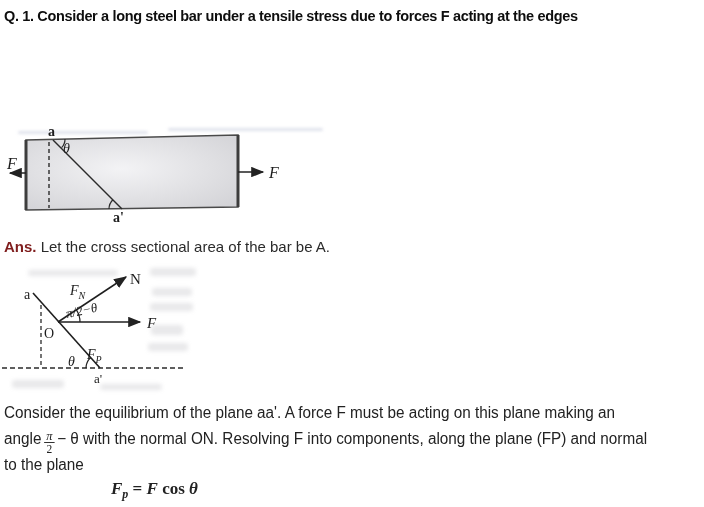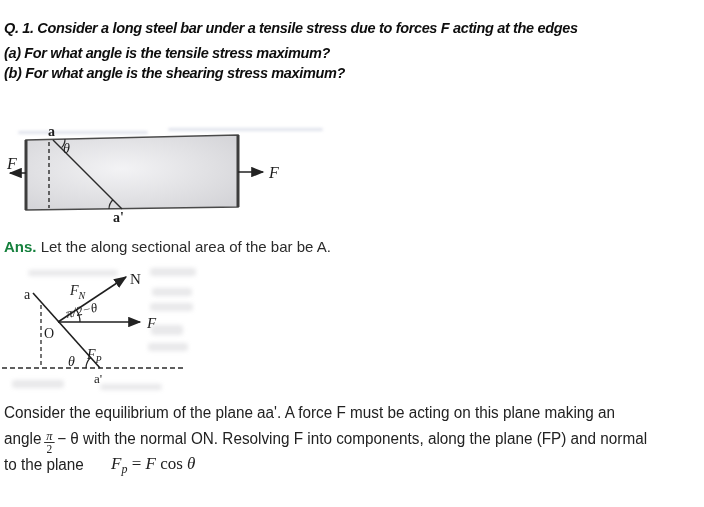--- a/index.html
+++ b/index.html
@@ -1,27 +1,27 @@
 <!DOCTYPE html>
 <html><head>
 <meta charset="utf-8">
 <style>
   html,body{margin:0;padding:0;background:#ffffff;}
   body{width:704px;height:507px;position:relative;overflow:hidden;
        font-family:"Liberation Sans",sans-serif;color:#1a1a1a;}
 
   
-  .question{position:absolute;left:4px;top:18px;width:700px;
+  .question{position:absolute;left:4px;top:6px;width:700px;
             font-weight:bold;font-size:14.5px;line-height:20px;
-            letter-spacing:-0.35px;color:#0e0e0e;white-space:nowrap;font-style:italic;}
+            letter-spacing:-0.35px;color:#0e0e0e;white-space:nowrap;}
   .question .parts{margin-top:5px;}
 
   
   .ans-line{position:absolute;left:4px;top:238px;font-size:15px;color:#2b2b2b;white-space:nowrap;}
-  .ans-line b{color:#15803d;}
+  .ans-line b{color:#7f1d1d;}
 
   
   .fig{position:absolute;}
   svg text{font-family:"Liberation Serif",serif;fill:#1c1c1c;}
 
   
   .smudge{position:absolute;border-radius:3px;filter:blur(2px);pointer-events:none;}
   .smudge.blue{background:rgba(100,115,160,0.20);filter:blur(1.5px);}
   .smudge.gray{background:rgba(110,110,125,0.16);}
 
@@ -30,34 +30,30 @@
                font-size:16px;line-height:22px;color:#222;
                transform:scaleX(0.955);transform-origin:0 0;white-space:nowrap;}
   .bottom-para .l2{height:30px;line-height:30px;}
   .frac{display:inline-block;vertical-align:-9px;text-align:center;
         font-family:"Liberation Serif",serif;font-style:italic;
         font-size:13px;line-height:12px;margin:0 3px;}
   .frac .num{display:block;border-bottom:1.2px solid #333;padding:0 2px 0px 2px;}
   .frac .den{display:block;font-style:normal;font-size:12px;}
 
   
-  .formula{position:absolute;left:111px;top:454px;
-           font-family:"Liberation Serif",serif;font-size:17px;color:#222;}
+  .formula{position:absolute;left:111px;top:479px;
+           font-family:"Liberation Serif",serif;font-size:17px;color:#222;font-weight:bold;}
   .formula .it{font-style:italic;}
   .formula sub{font-size:12px;font-style:italic;}
 </style>
 </head>
 <body>
 
 <div class="question">
   <div>Q. 1. Consider a long steel bar under a tensile stress due to forces F acting at the edges</div>
-  <div class="parts">
-    <div>(a) For what angle is the tensile stress maximum?</div>
-    <div>(b) For what angle is the shearing stress maximum?</div>
-  </div>
 </div>
 
 <div class="smudge blue" style="left:18px;top:131px;width:130px;height:3px;"></div>
 <div class="smudge blue" style="left:168px;top:128px;width:155px;height:3px;"></div>
 
 <div class="fig" style="left:0;top:122px;">
 <svg width="300" height="115" viewBox="0 0 300 115">
   <defs>
     <radialGradient id="barfill" cx="45%" cy="45%" r="80%">
       <stop offset="0%" stop-color="#f3f3f5"></stop>
@@ -84,21 +80,21 @@
 
   <text x="48" y="14" font-size="14" font-weight="bold">a</text>
   <text x="63" y="31" font-size="14" font-style="italic">θ</text>
   <text x="7" y="47" font-size="16" font-style="italic">F</text>
   <text x="269" y="56" font-size="16" font-style="italic">F</text>
   <text x="113" y="100" font-size="14" font-weight="bold">a'</text>
 </svg>
 </div>
 
 <div class="ans-line">
-  <b>Ans.</b><span> Let the along sectional area of the bar be A.</span>
+  <b>Ans.</b><span> Let the cross sectional area of the bar be A.</span>
 </div>
 
 <div class="smudge gray" style="left:150px;top:268px;width:46px;height:8px;"></div>
 <div class="smudge gray" style="left:152px;top:288px;width:40px;height:8px;"></div>
 <div class="smudge gray" style="left:150px;top:303px;width:43px;height:8px;"></div>
 <div class="smudge gray" style="left:151px;top:325px;width:32px;height:10px;"></div>
 <div class="smudge gray" style="left:148px;top:343px;width:40px;height:8px;"></div>
 <div class="smudge gray" style="left:12px;top:380px;width:52px;height:8px;"></div>
 <div class="smudge gray" style="left:100px;top:384px;width:62px;height:6px;"></div>
 <div class="smudge gray" style="left:28px;top:270px;width:90px;height:6px;"></div>

